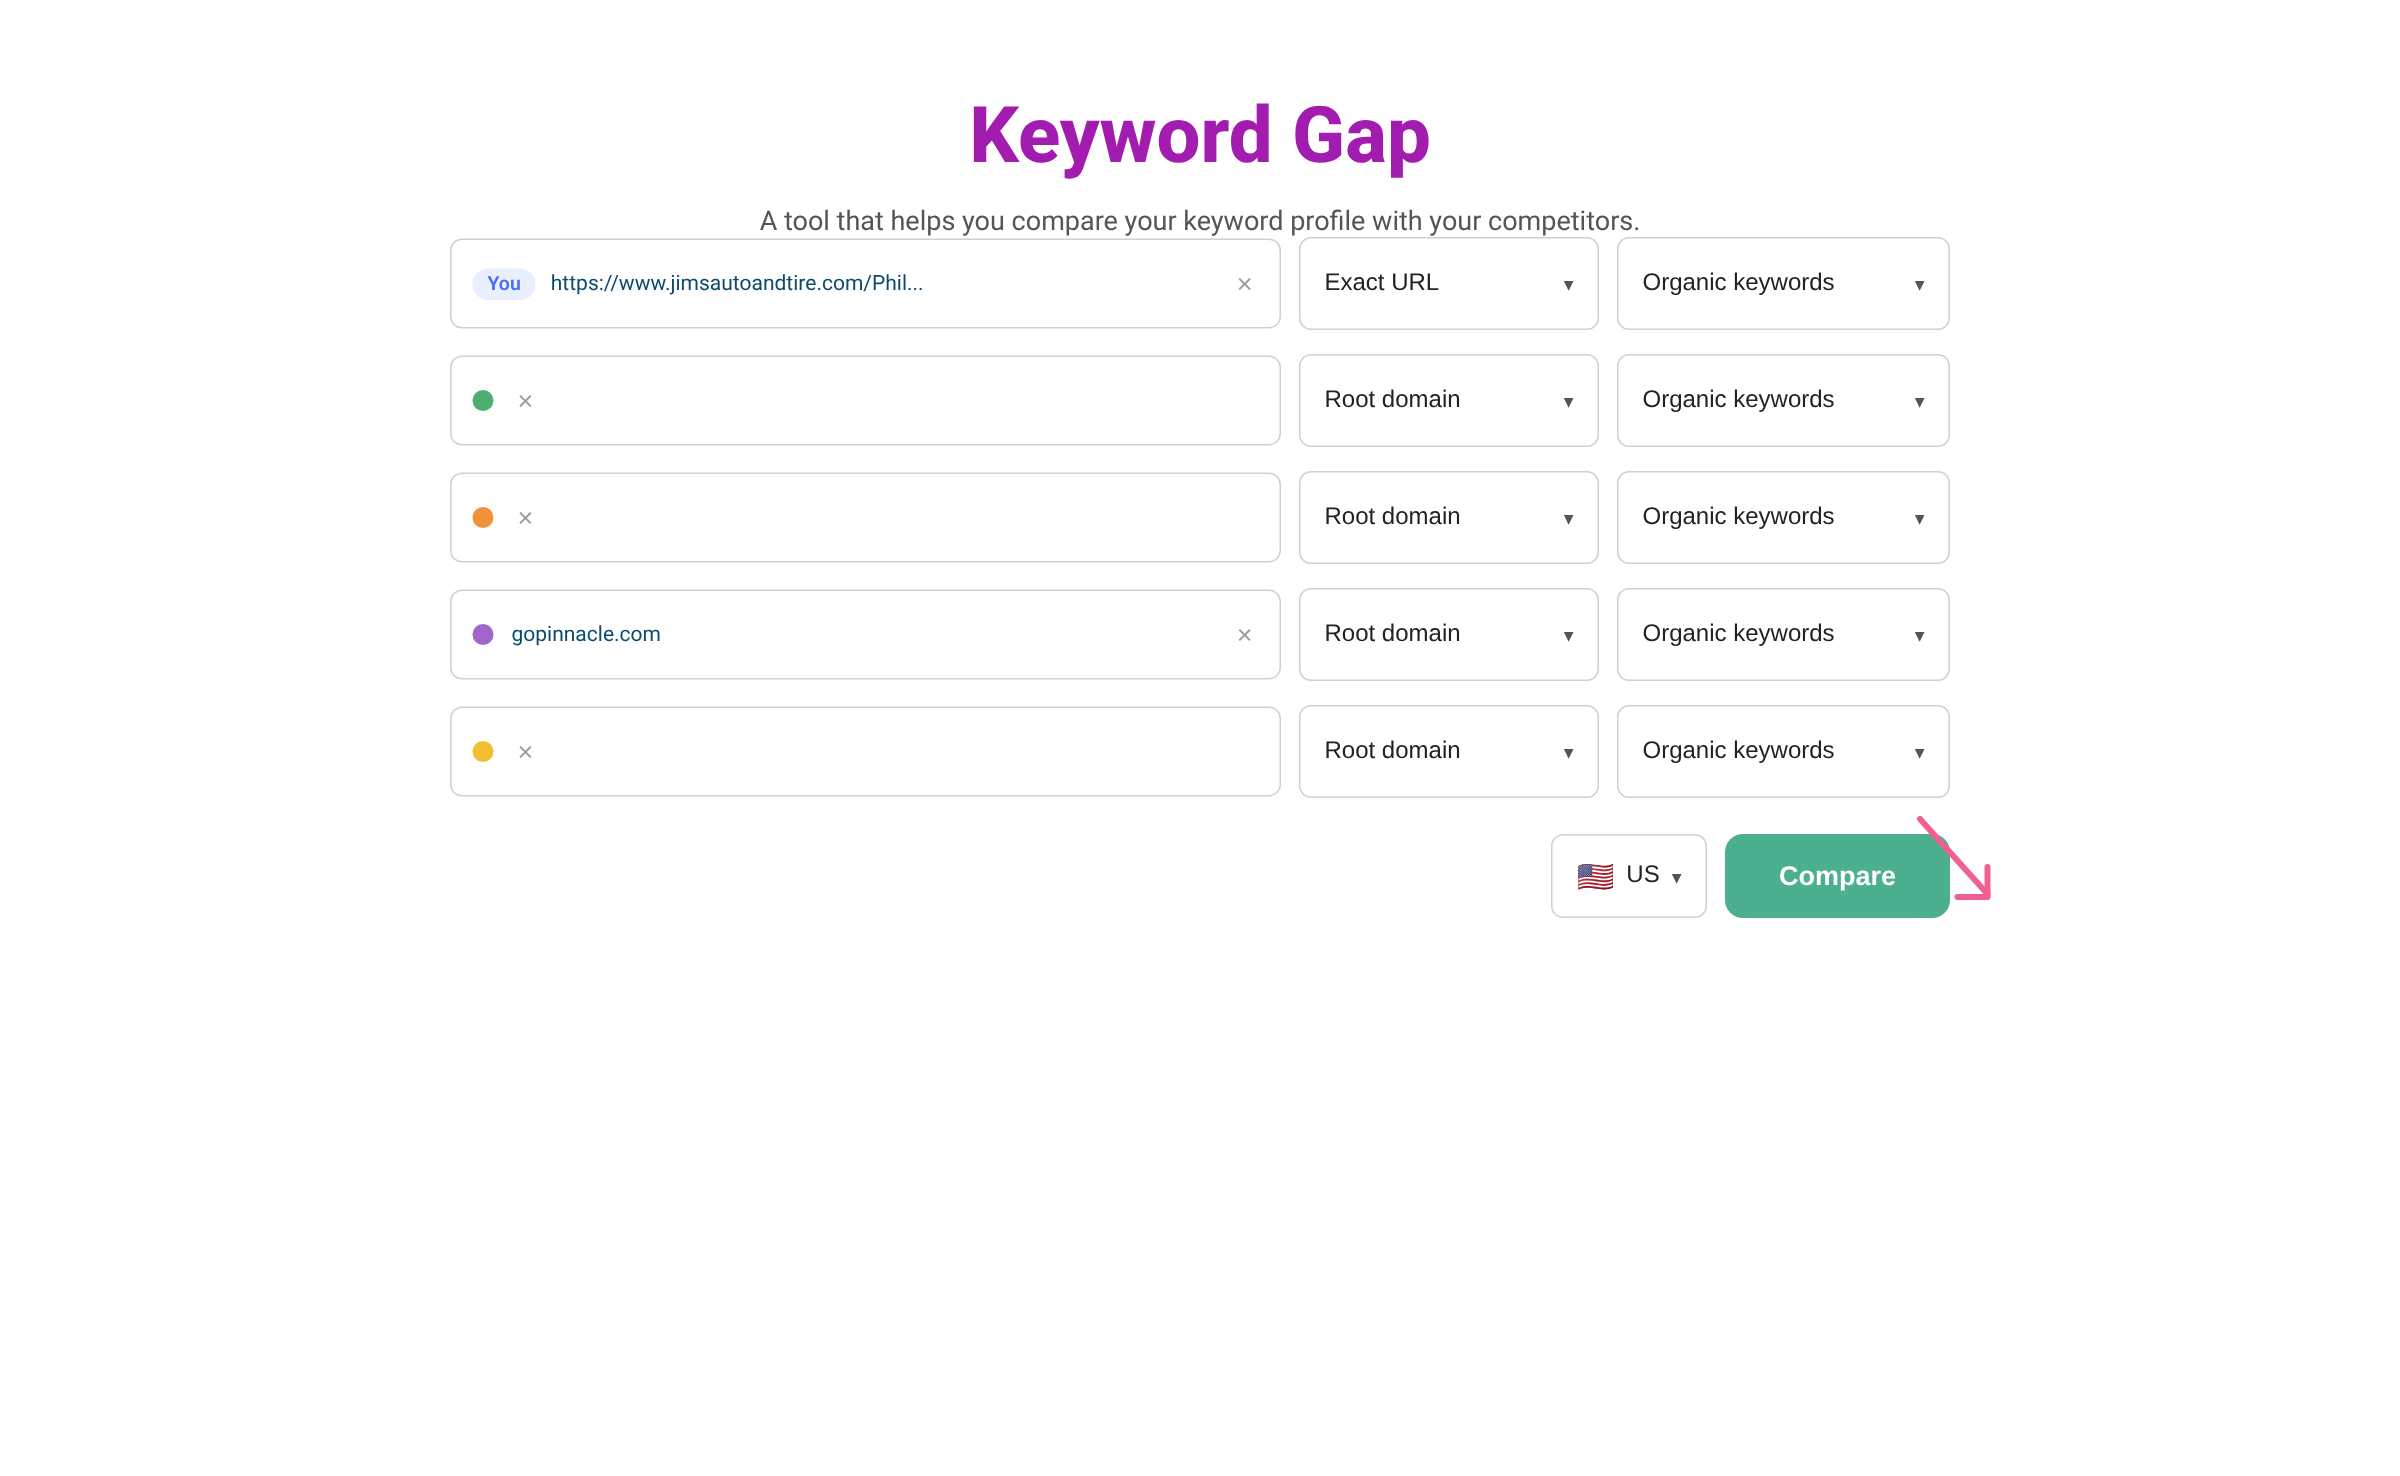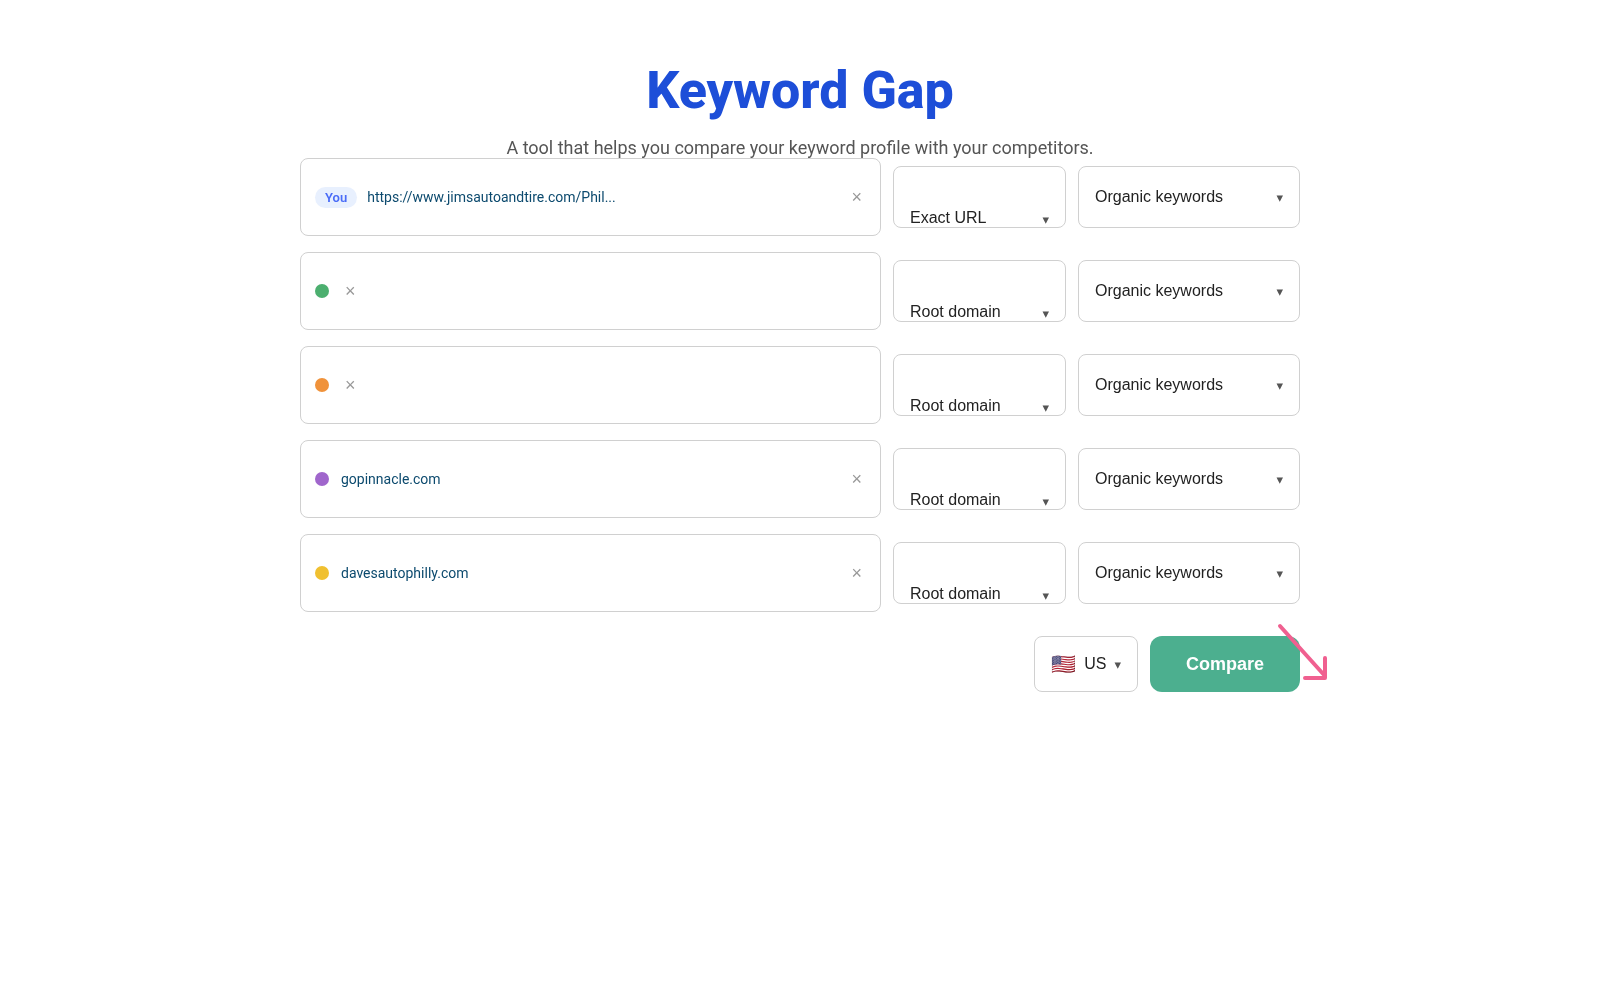--- a/index.html
+++ b/index.html
@@ -20,21 +20,21 @@
 
     .page-container {
       width: 1000px;
       max-width: 100%;
     }
 
     .page-title {
       font-size: 52px;
       font-weight: 800;
       text-align: center;
-      color: #1d4ed8;
+      color: #a21caf;
       margin-bottom: 16px;
     }
 
     .page-subtitle {
       font-size: 18px;
       text-align: center;
       color: #555;
     }
 
     .rows-container {
@@ -50,21 +50,21 @@
       gap: 12px;
     }
 
     .domain-input-wrapper {
       flex: 1;
       display: flex;
       align-items: center;
       border: 1.5px solid #d0d0d0;
       border-radius: 8px;
       padding: 0 14px;
-      height: 78px;
+      height: 60px;
       background: #fff;
     }
 
     .you-badge {
       background: #e8f0fe;
       color: #4a6cf7;
       font-size: 13px;
       font-weight: 600;
       padding: 3px 10px;
       border-radius: 20px;
@@ -112,22 +112,21 @@
       height: 62px;
       background: #fff;
       cursor: pointer;
       font-size: 16px;
       color: #222;
       white-space: nowrap;
       gap: 8px;
     }
 
     .url-type-dropdown {
-      width: 173px;
-      align-items: flex-end;
+      width: 200px;
     }
 
     .keyword-type-dropdown {
       width: 222px;
       align-items: center;
     }
 
     .chevron {
       font-size: 13px;
       color: #555;
@@ -243,21 +242,20 @@
           <span class="chevron">▾</span>
         </button>
         <button class="dropdown-btn keyword-type-dropdown">
           <span>Organic keywords</span>
           <span class="chevron">▾</span>
         </button>
       </div>
       <div class="input-row">
         <div class="domain-input-wrapper">
           <span class="dot" style="background: rgb(240, 192, 48);"></span>
-          <span class="domain-text">davesautophilly.com</span>
           <button class="clear-btn">×</button>
         </div>
         <button class="dropdown-btn url-type-dropdown">
           <span>Root domain</span>
           <span class="chevron">▾</span>
         </button>
         <button class="dropdown-btn keyword-type-dropdown">
           <span>Organic keywords</span>
           <span class="chevron">▾</span>
         </button>

